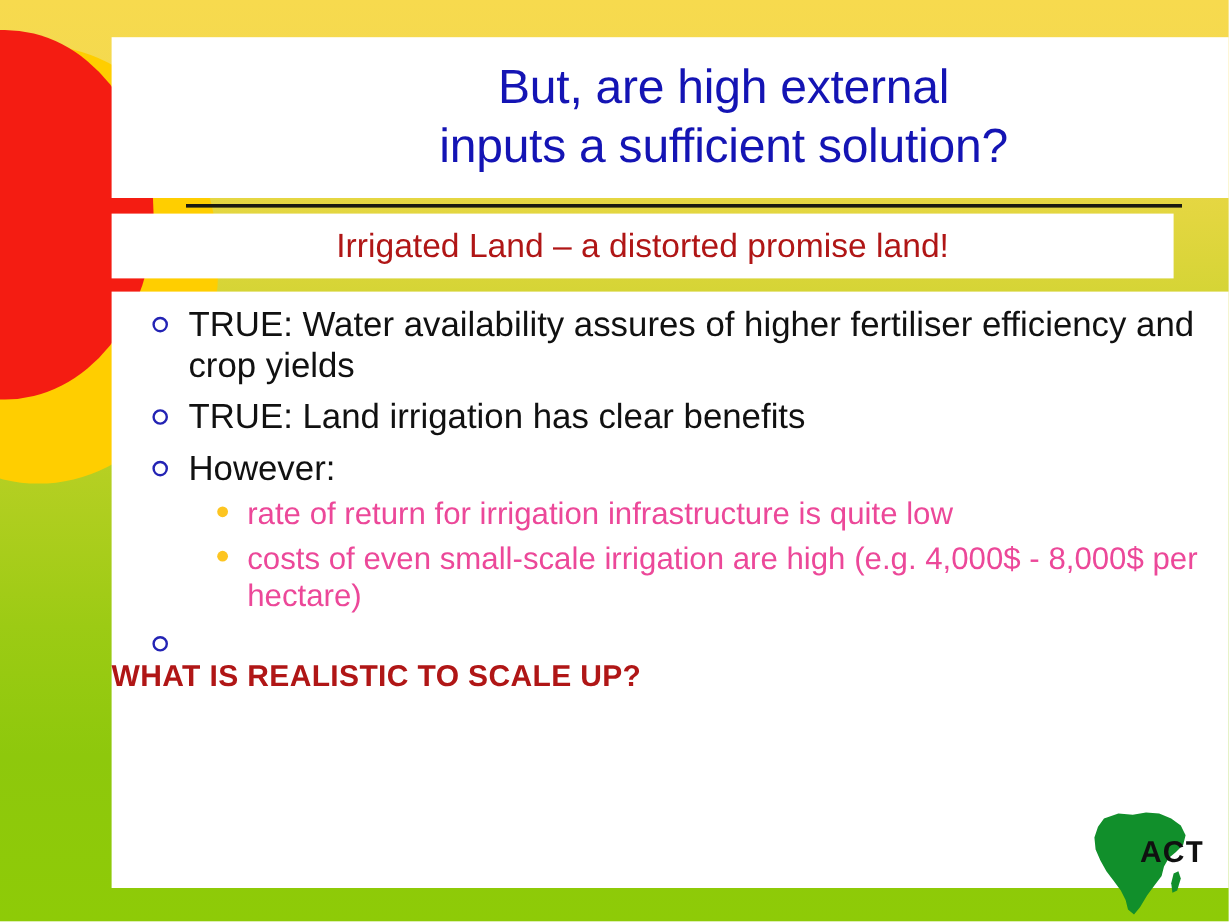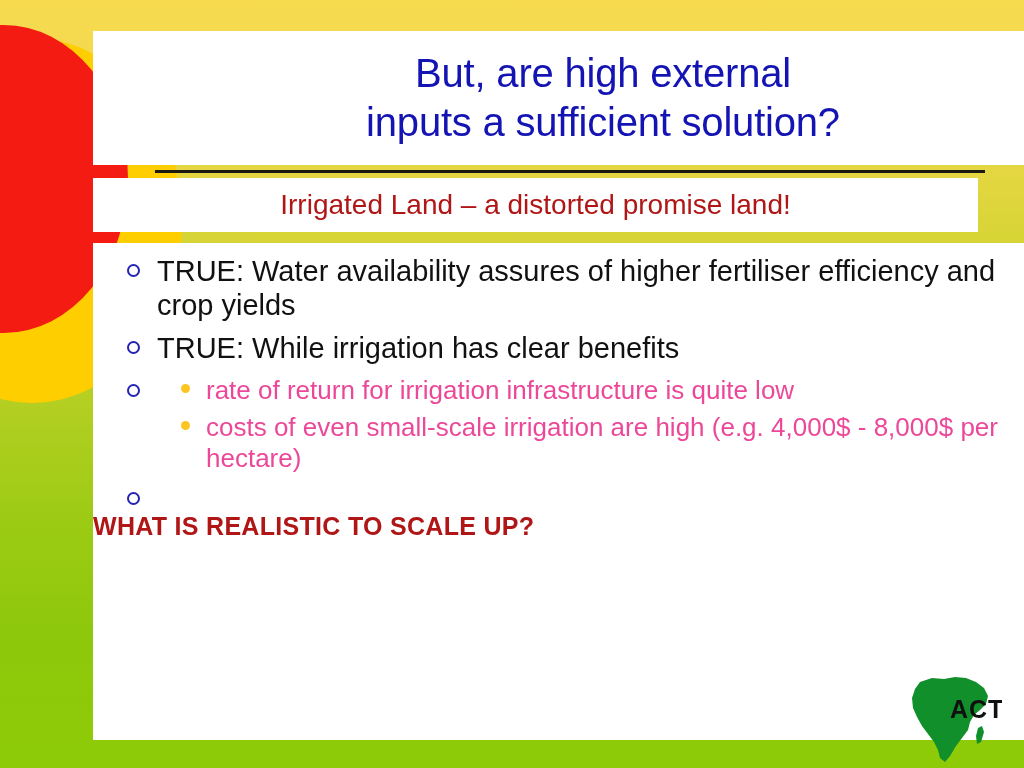--- a/index.html
+++ b/index.html
@@ -193,25 +193,26 @@
   <div class="panel body-panel">
     <ul class="lvl1">
 
       <li class="item1">
         <span class="b1"></span>
         <span>TRUE: Water availability assures of higher fertiliser efficiency and crop yields</span>
       </li>
 
       <li class="item1">
         <span class="b1"></span>
-        <span>TRUE: While irrigation has clear benefits</span>
-      </li>
-
-      <li class="item1">
-        <span class="b1"></span>
+        <span>TRUE: Land irrigation has clear benefits</span>
+      </li>
+
+      <li class="item1">
+        <span class="b1"></span>
+        <span>However:</span>
         <ul class="lvl2">
           <li class="item2">
             <span class="b2"></span>
             <span>rate of return for irrigation infrastructure is quite low</span>
           </li>
           <li class="item2">
             <span class="b2"></span>
             <span>costs of even small-scale irrigation are high (e.g. 4,000$ - 8,000$ per hectare)</span>
           </li>
         </ul>

